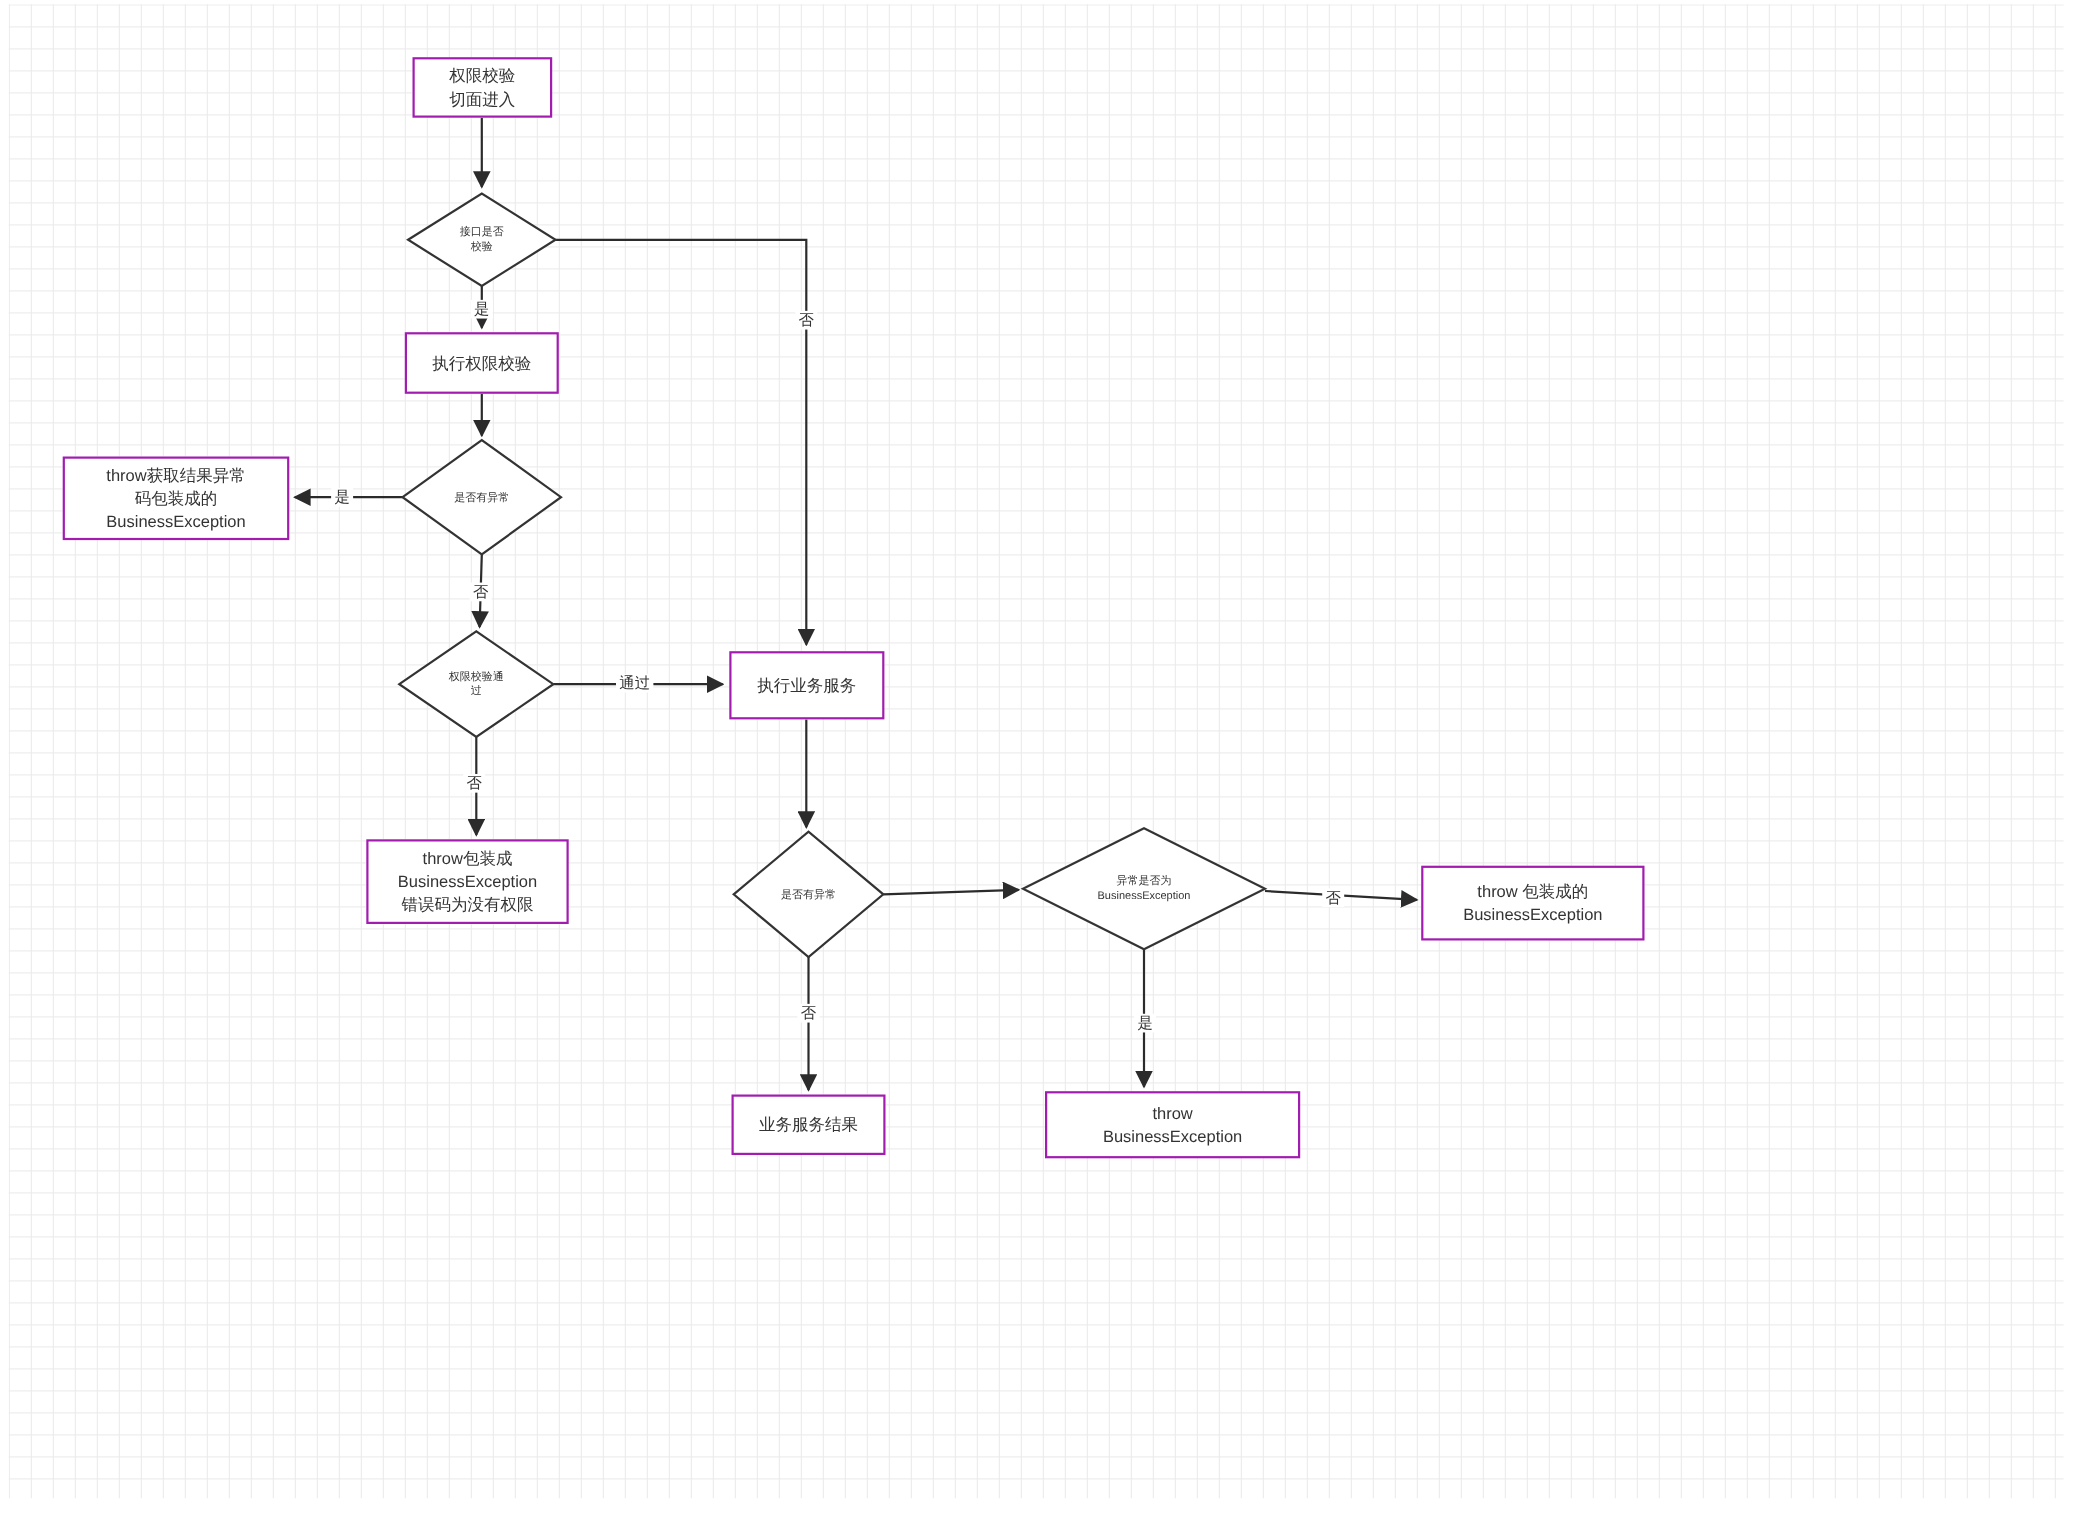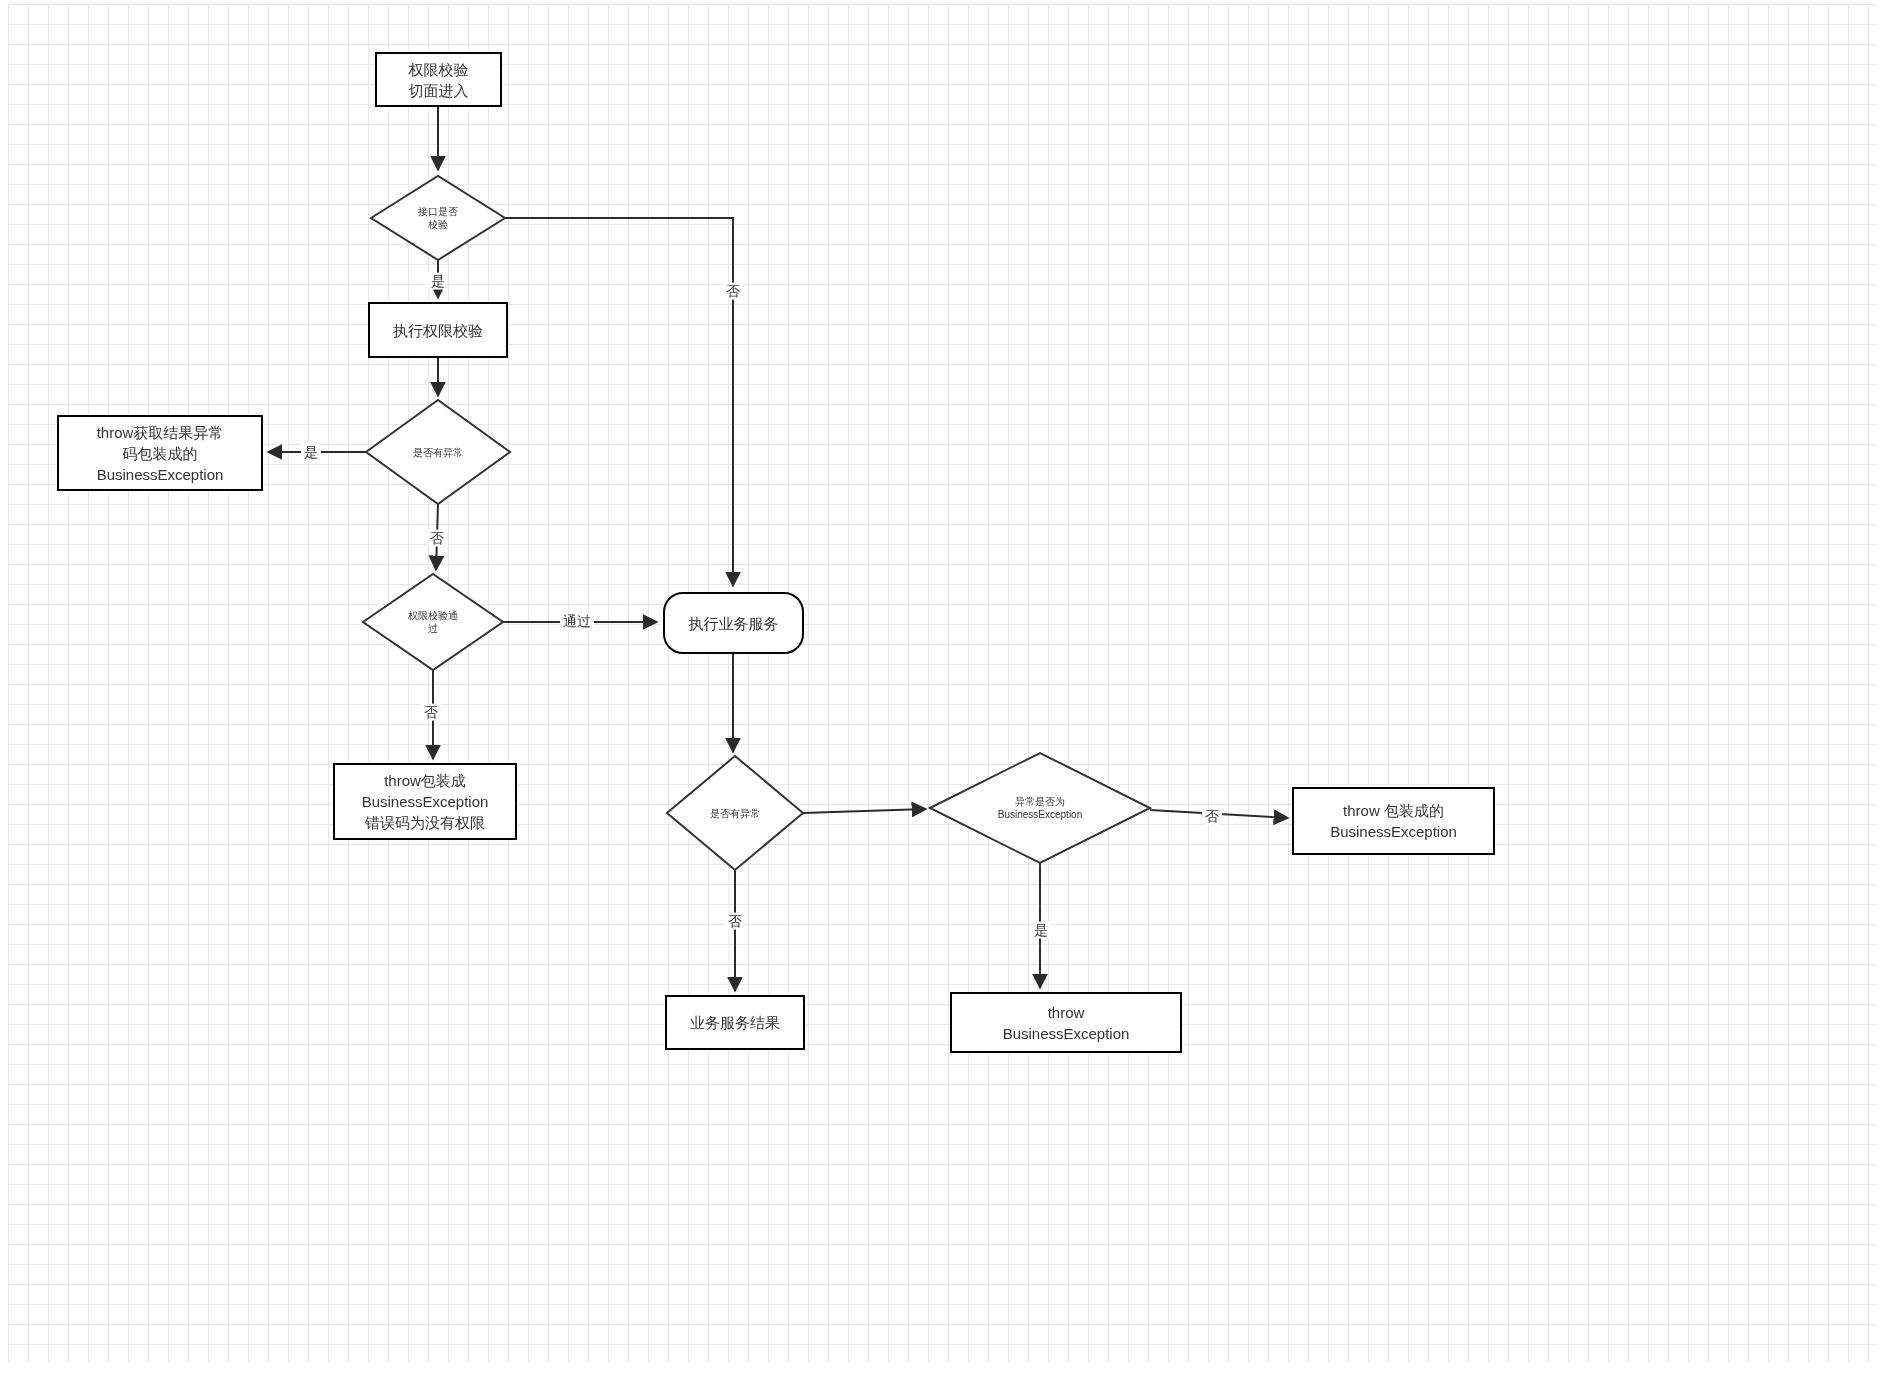--- a/index.html
+++ b/index.html
@@ -18,21 +18,21 @@
     width: 1868px; height: 1358px;
     background-image:
       linear-gradient(to right, #e9e9e9 1px, transparent 1px),
       linear-gradient(to bottom, #e9e9e9 1px, transparent 1px);
     background-size: 20px 20px;
   }
   svg.connectors { position: absolute; left: 0; top: 0; }
   .node {
     position: absolute;
     background: #ffffff;
-    border: 2px solid #000000;
+    border: 2px solid #a21caf;
     display: flex;
     align-items: center;
     justify-content: center;
     text-align: center;
     white-space: pre-line;
     color: #333333;
     font-size: 15px;
     line-height: 1.4;
     padding: 2px 4px;
   }
@@ -96,21 +96,21 @@
 
   <div class="node" style="left:375px; top:52px; width:127px; height:55px;">权限校验
 切面进入</div>
 
   <div class="node" style="left:368px; top:302px; width:140px; height:56px;">执行权限校验</div>
 
   <div class="node" style="left:57px; top:415px; width:206px; height:76px;">throw获取结果异常
 码包装成的
 BusinessException</div>
 
-  <div class="node" style="left:663px; top:592px; width:141px; height:62px;border-radius:20px;">执行业务服务</div>
+  <div class="node" style="left:663px; top:592px; width:141px; height:62px;">执行业务服务</div>
 
   <div class="node" style="left:333px; top:763px; width:184px; height:77px;">throw包装成
 BusinessException
 错误码为没有权限</div>
 
   <div class="node" style="left:1292px; top:787px; width:203px; height:68px;">throw 包装成的
 BusinessException</div>
 
   <div class="node" style="left:665px; top:995px; width:140px; height:55px;">业务服务结果</div>
 

